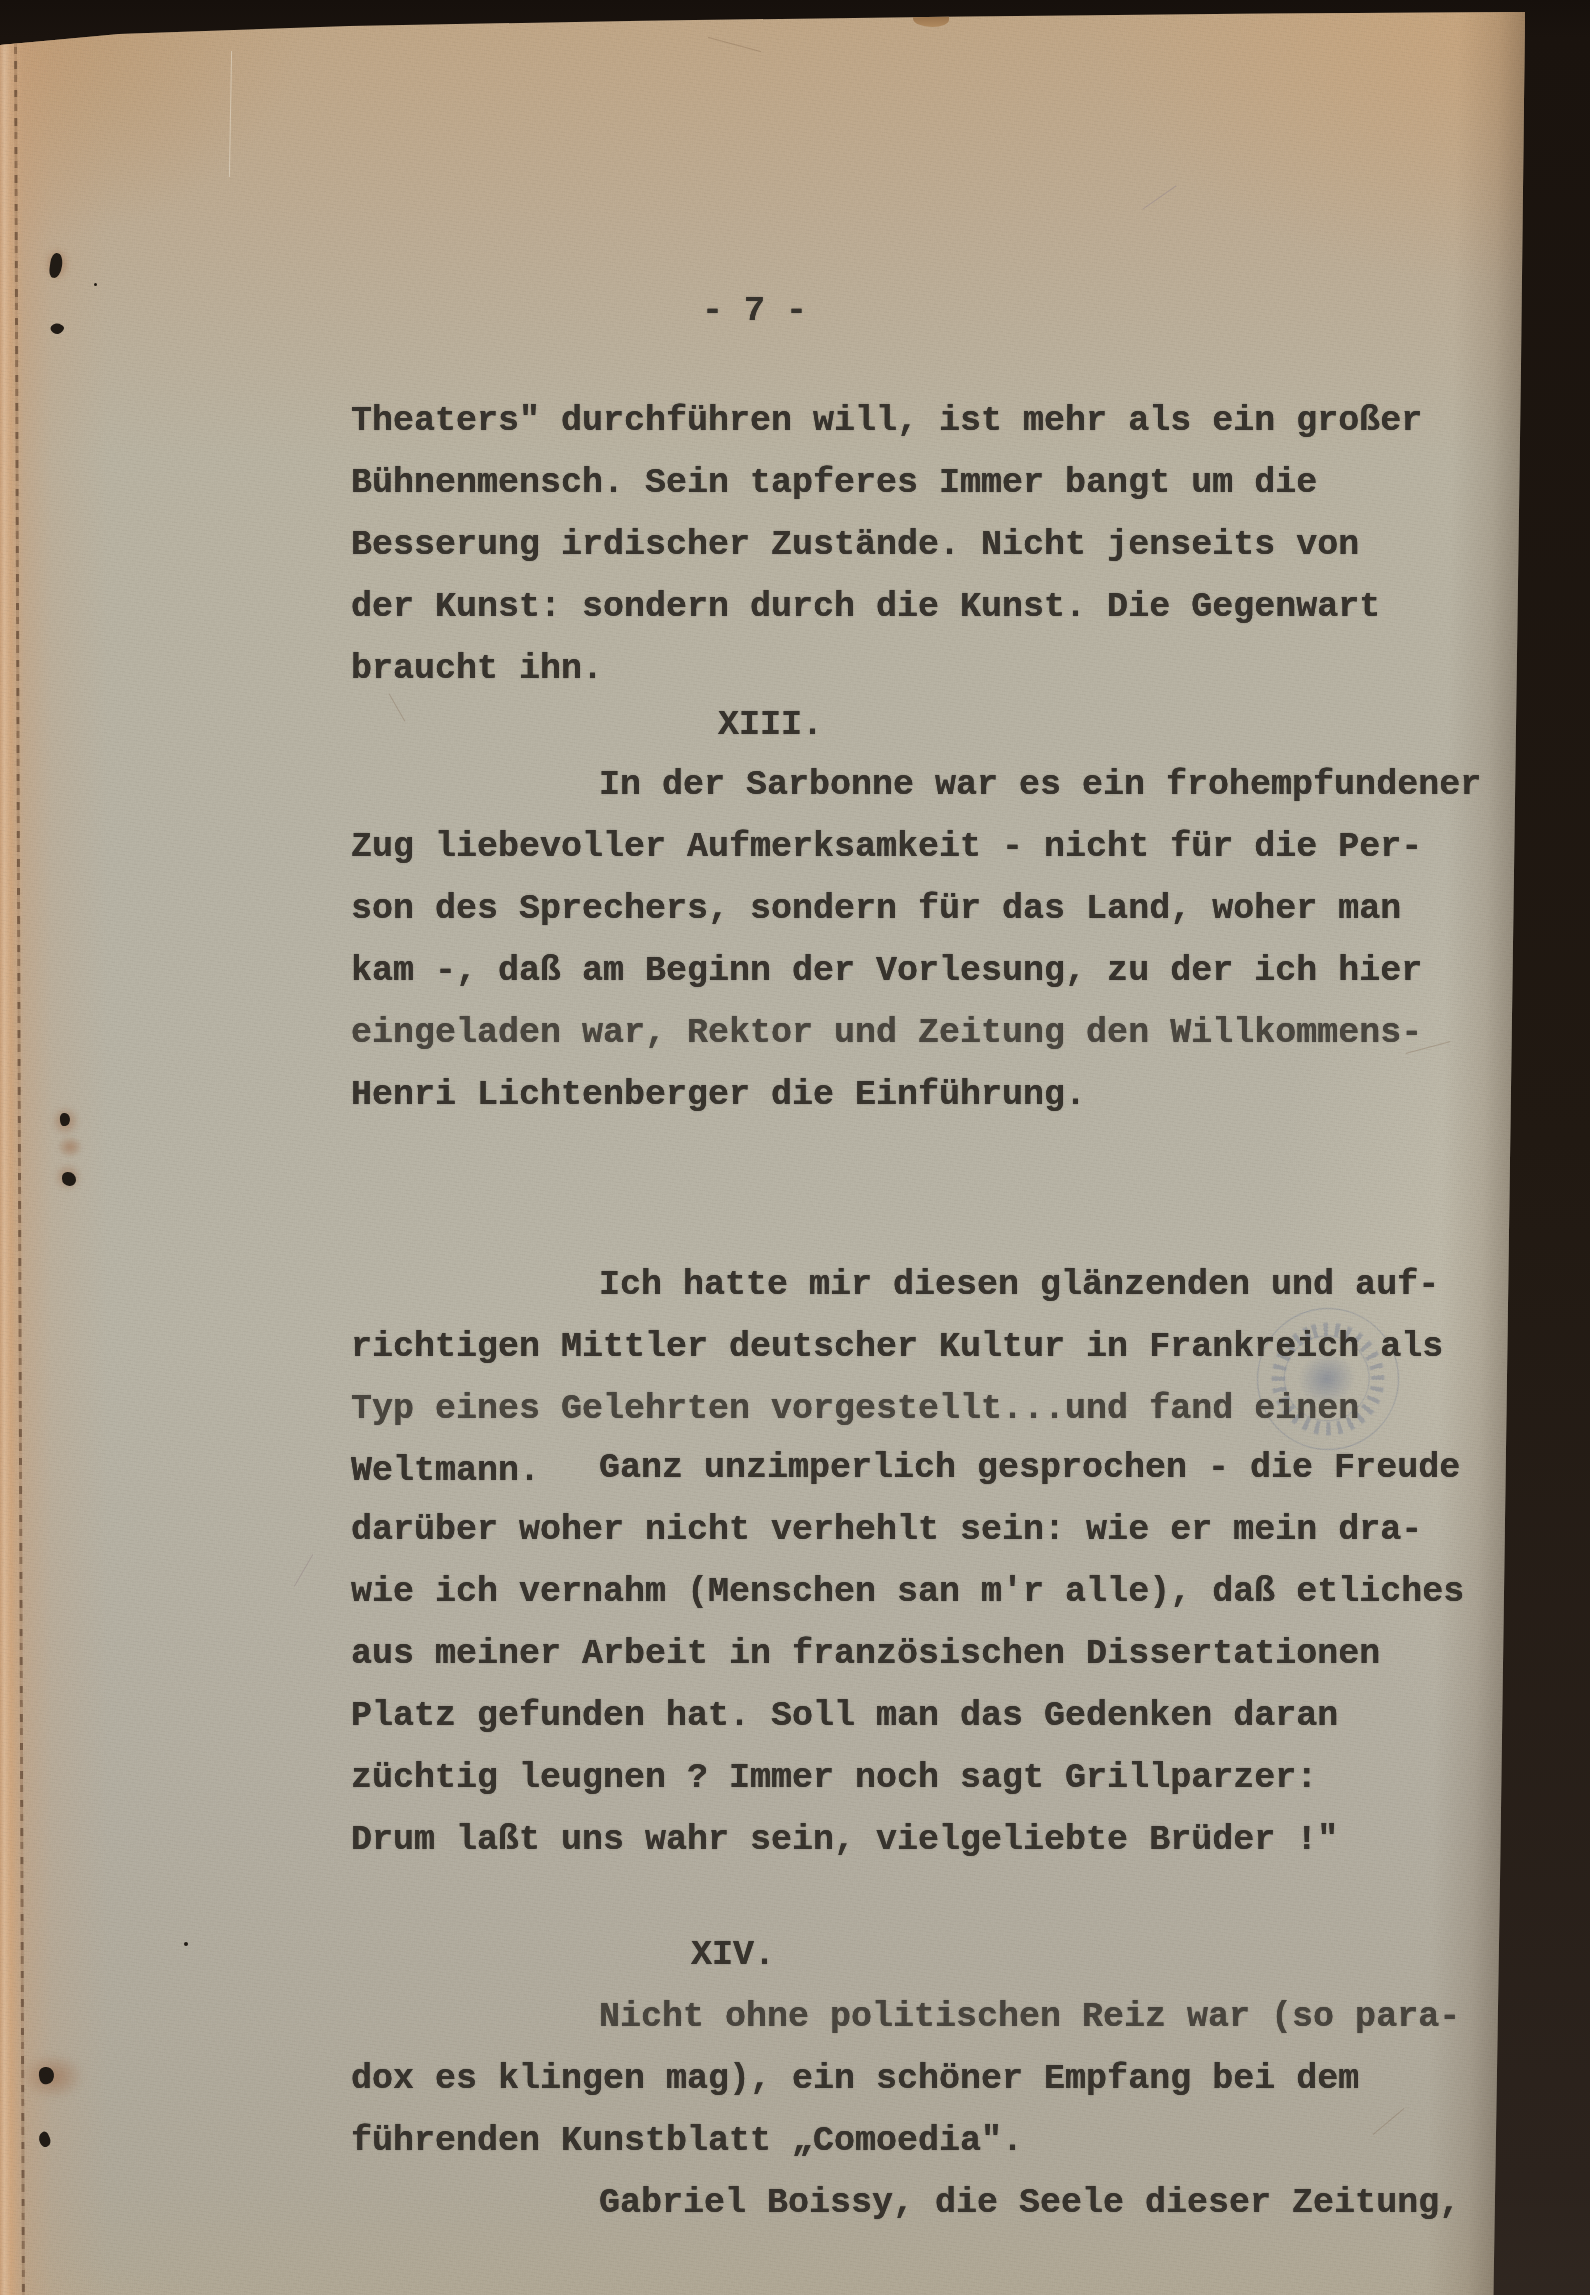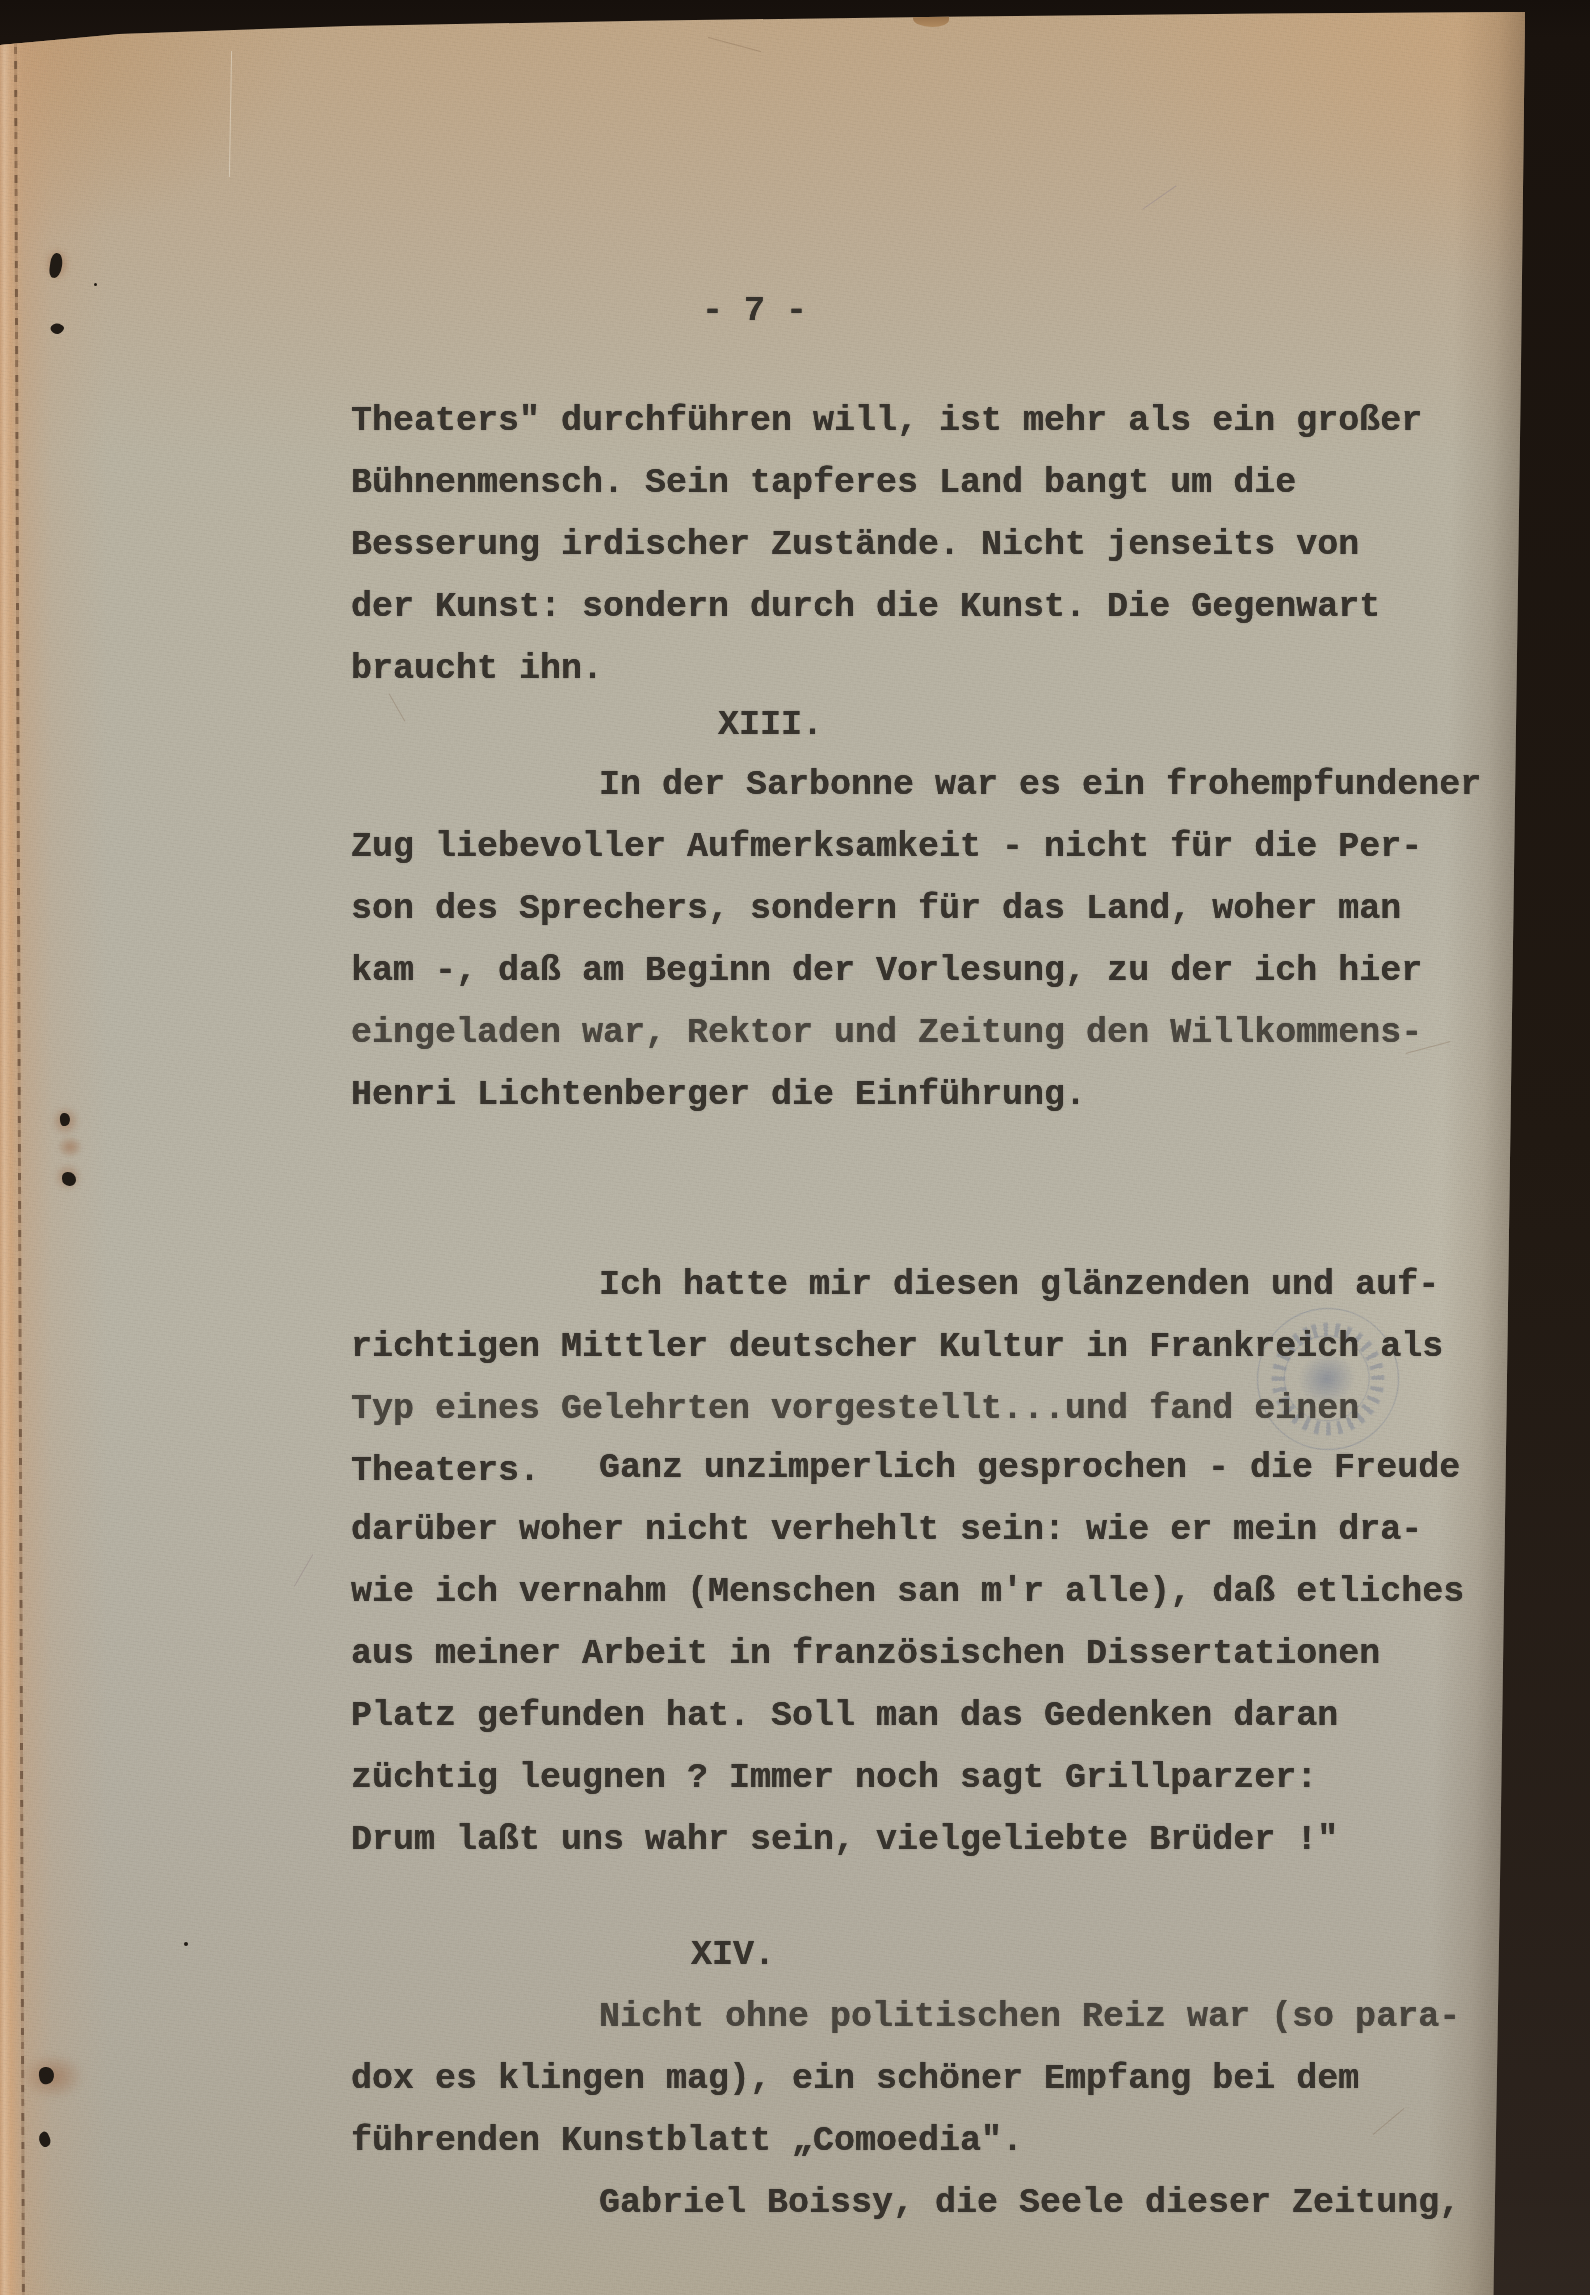--- a/index.html
+++ b/index.html
@@ -129,42 +129,42 @@
   <div class="stamp">
     <div class="stamp-ring"></div>
     <div class="stamp-inner"></div>
     <div class="stamp-blob"></div>
   </div>
 
   <div class="pnum">- 7 -</div>
 
   <div class="block b0">
     <div class="tl">Theaters" durchführen will, ist mehr als ein großer</div>
-    <div class="tl">Bühnenmensch. Sein tapferes Land bangt um die</div>
+    <div class="tl">Bühnenmensch. Sein tapferes Immer bangt um die</div>
     <div class="tl">Besserung irdischer Zustände. Nicht jenseits von</div>
     <div class="tl">der Kunst: sondern durch die Kunst. Die Gegenwart</div>
     <div class="tl">braucht ihn.</div>
   </div>
 
   <div class="block b1">XIII.</div>
 
   <div class="block b2">
     <div class="tl ind">In der Sarbonne war es ein frohempfundener</div>
     <div class="tl">Zug liebevoller Aufmerksamkeit - nicht für die Per-</div>
     <div class="tl">son des Sprechers, sondern für das Land, woher man</div>
     <div class="tl">kam -, daß am Beginn der Vorlesung, zu der ich hier</div>
     <div class="tl dim">eingeladen war, Rektor und Zeitung den Willkommens-</div>
     <div class="tl">Henri Lichtenberger die Einführung.</div>
   </div>
 
   <div class="block b3">
     <div class="tl ind">Ich hatte mir diesen glänzenden und auf-</div>
     <div class="tl">richtigen Mittler deutscher Kultur in Frankreich als</div>
     <div class="tl dim">Typ eines Gelehrten vorgestellt...und fand einen</div>
-    <div class="tl">Theaters.</div>
+    <div class="tl">Weltmann.</div>
   </div>
 
   <div class="block b4">
     <div class="tl ind">Ganz unzimperlich gesprochen - die Freude</div>
     <div class="tl">darüber woher nicht verhehlt sein: wie er mein dra-</div>
     <div class="tl">wie ich vernahm (Menschen san m'r alle), daß etliches</div>
     <div class="tl">aus meiner Arbeit in französischen Dissertationen</div>
     <div class="tl">Platz gefunden hat. Soll man das Gedenken daran</div>
     <div class="tl">züchtig leugnen ? Immer noch sagt Grillparzer:</div>
     <div class="tl">Drum laßt uns wahr sein, vielgeliebte Brüder !"</div>

